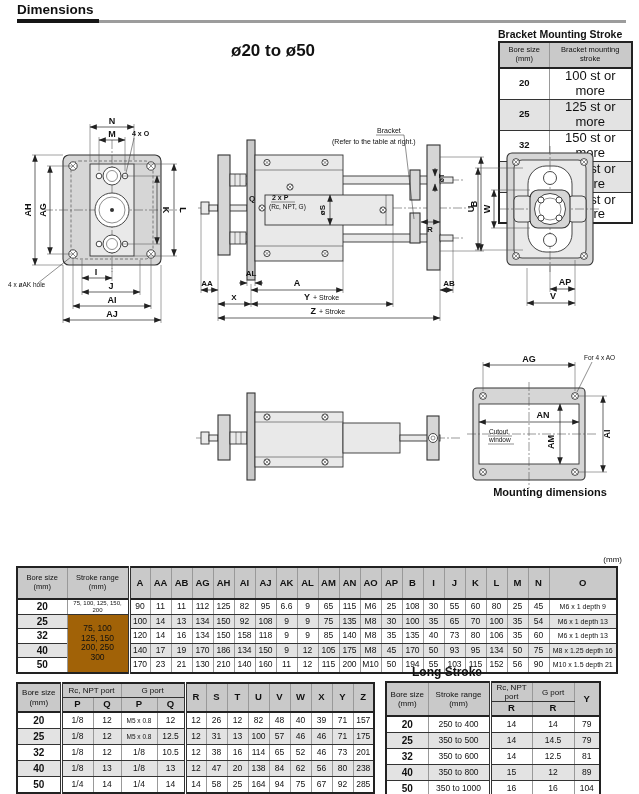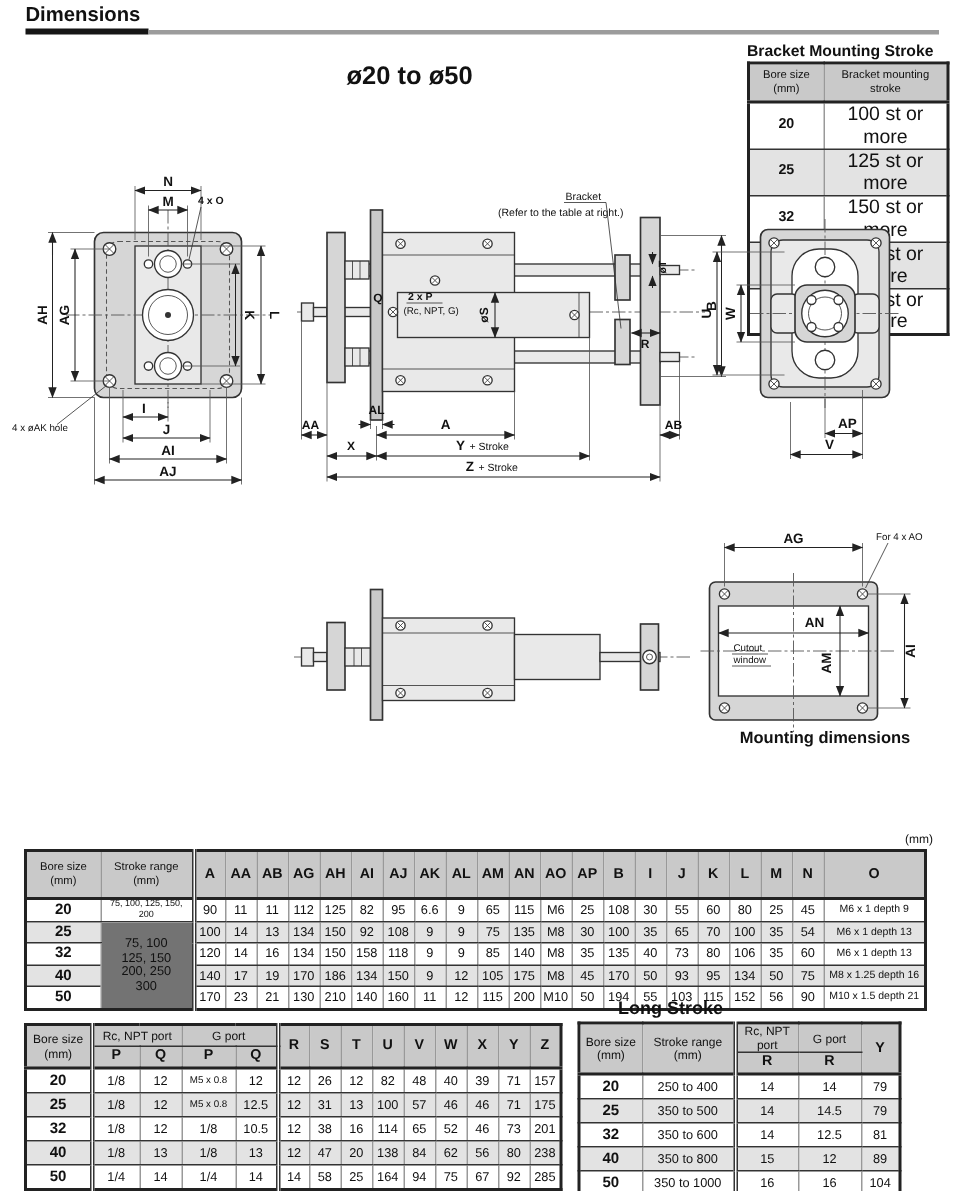--- a/index.html
+++ b/index.html
@@ -34,21 +34,21 @@
 
   .bracket-tbl th{font-size:7.5px;height:24px;}
   .bracket-tbl td{font-size:13px;height:13px;}
   .bracket-tbl td.bore{font-size:9.5px;}
 
   .dim-tbl thead th{font-size:7.5px;height:30px;}
   .dim-tbl thead th.letter{font-size:9.5px;}
   .dim-tbl td{font-size:8.5px;height:13.5px;}
   .dim-tbl td.bore{font-size:10px;}
   .dim-tbl td.tiny{font-size:6px;}
-  .dim-tbl td.merge{font-size:8.5px;white-space:pre-line;background:#737373;}
+  .dim-tbl td.merge{font-size:8.5px;white-space:pre-line;background:#a16207;}
   .dim-tbl td.ocol{font-size:7px;}
 
   .port-tbl thead th{font-size:8px;height:13px;}
   .port-tbl thead th.letter{font-size:9.5px;}
   .port-tbl td{font-size:8.5px;height:15px;}
   .port-tbl td.sm{font-size:6.5px;}
   .port-tbl td.bore{font-size:10px;}
 
   .long-tbl thead th{font-size:8px;height:13px;}
   .long-tbl thead th.letter{font-weight:bold;font-size:9.5px;}

